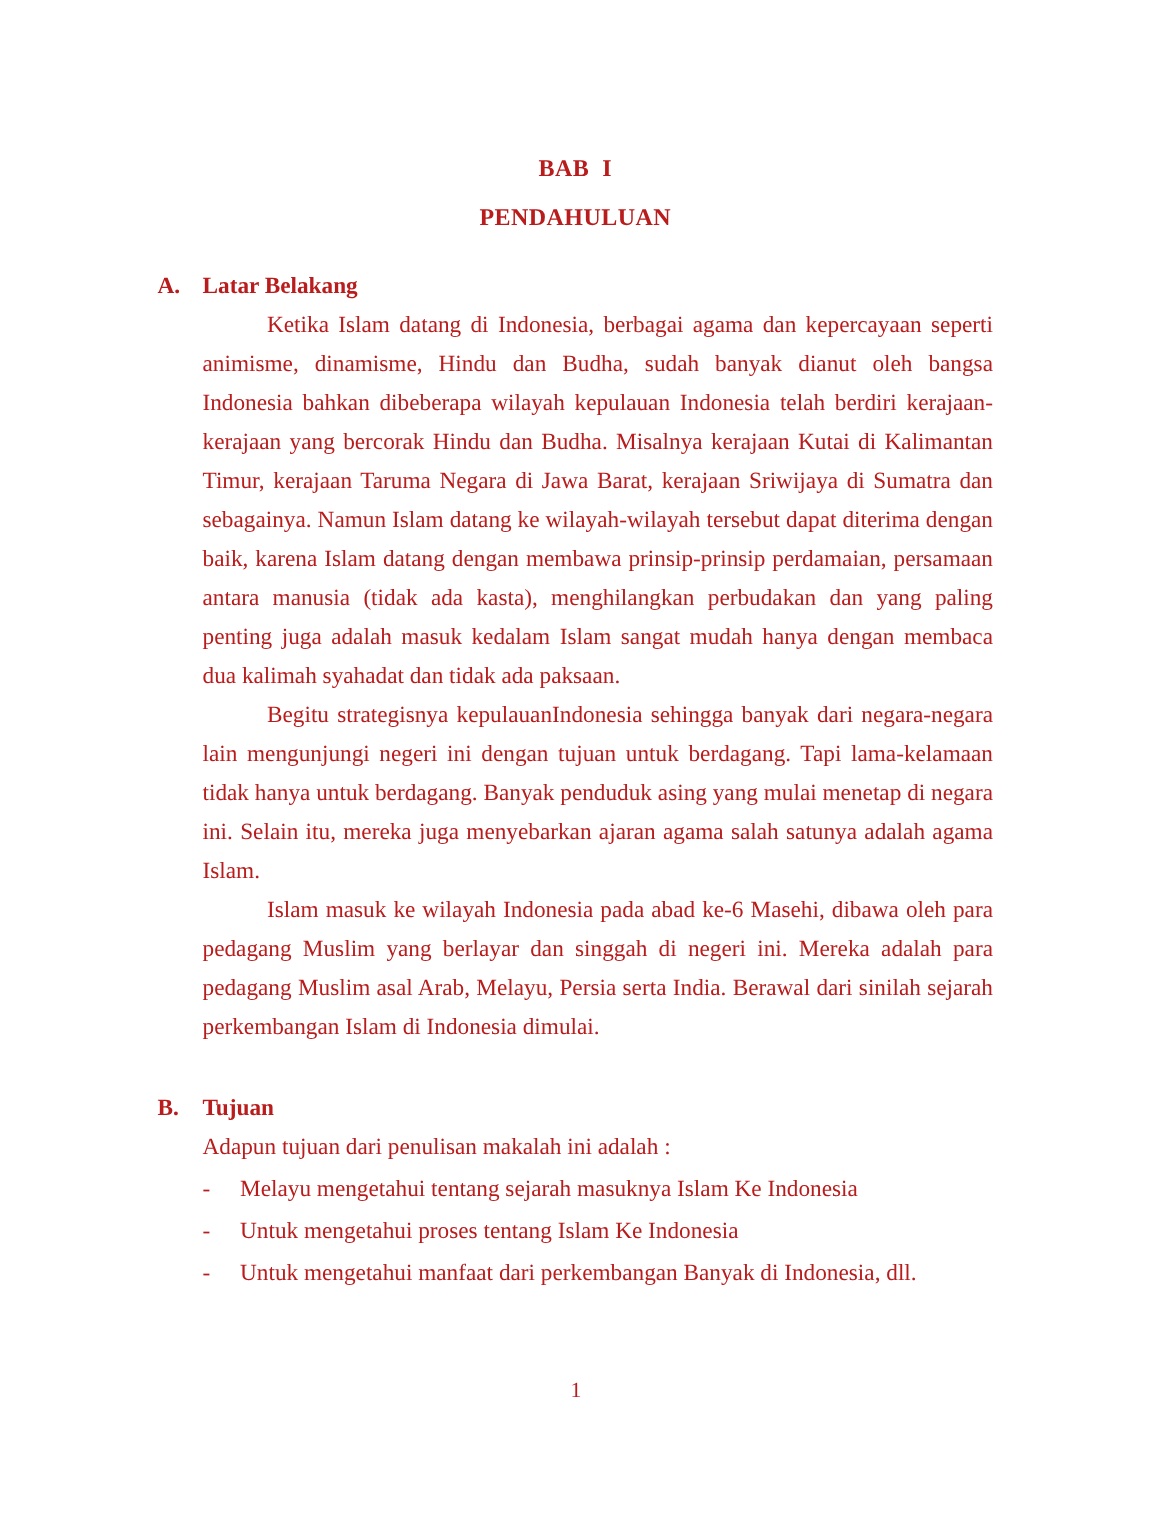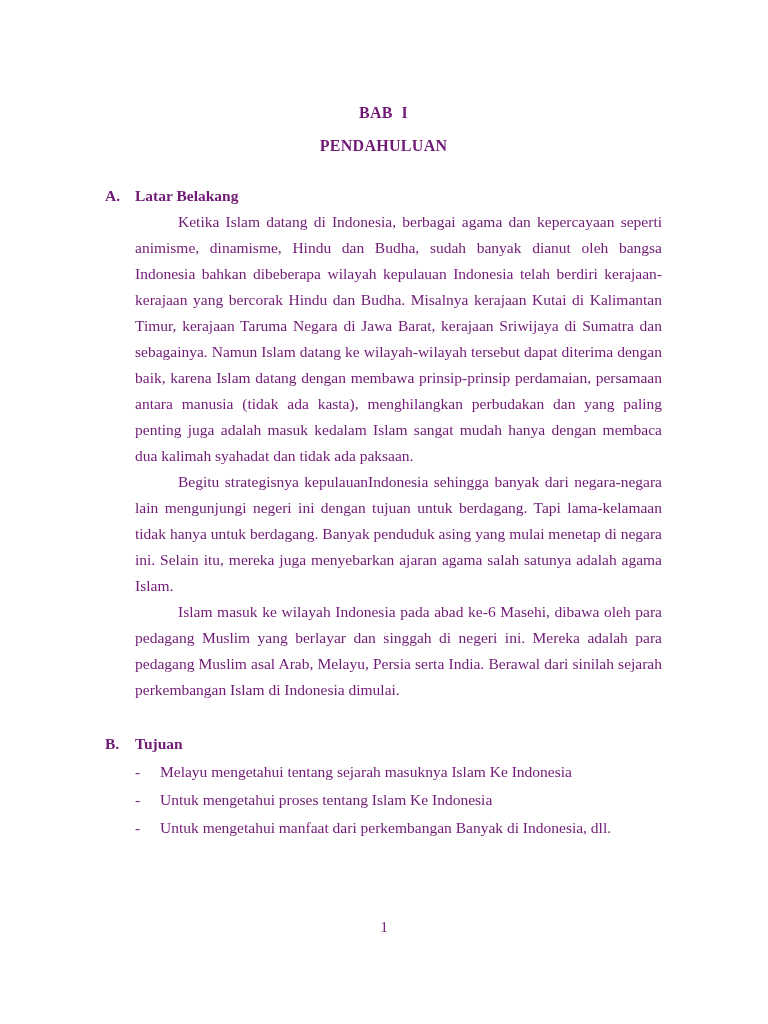--- a/index.html
+++ b/index.html
@@ -6,36 +6,36 @@
     margin: 0;
     padding: 0;
     background: #ffffff;
   }
   .page {
     position: relative;
     width: 768px;
     height: 1024px;
     background: #ffffff;
     font-family: "Liberation Serif", "DejaVu Serif", serif;
-    color: #701a75;
+    color: #b91c1c;
     box-sizing: border-box;
     padding: 96px 106px 8px 105px;
     overflow: hidden;
   }
   .title {
     margin: 0;
     text-align: center;
     font-size: 16px;
     font-weight: bold;
     line-height: 33px;
     white-space: pre-wrap;
     letter-spacing: 0.3px;
   }
   .section-heading {
-    margin-top: 21px;
+    margin-top: 16px;
     font-size: 15.5px;
     font-weight: bold;
     line-height: 26px;
   }
   .section-heading .label {
     display: inline-block;
     width: 30px;
   }
   .section-body {
     margin-left: 30px;
@@ -98,20 +98,21 @@
       <p class="body-para">Begitu strategisnya kepulauanIndonesia sehingga banyak dari negara-negara lain mengunjungi negeri ini dengan tujuan untuk berdagang. Tapi lama-kelamaan tidak hanya untuk berdagang. Banyak penduduk asing yang mulai menetap di negara ini. Selain itu, mereka juga menyebarkan ajaran agama salah satunya adalah agama Islam.</p>
       <p class="body-para">Islam masuk ke wilayah Indonesia pada abad ke-6 Masehi,  dibawa oleh para pedagang Muslim yang berlayar dan singgah di negeri ini. Mereka adalah para pedagang Muslim asal Arab, Melayu, Persia serta India. Berawal dari sinilah sejarah perkembangan Islam di Indonesia dimulai.</p>
     </div>
   </div>
 
   <div class="section section-b">
     <div class="section-heading">
       <span class="label">B.</span><span>Tujuan</span>
     </div>
     <div class="section-body">
+      <p class="intro-line">Adapun tujuan dari penulisan makalah ini adalah :</p>
       <div class="bullet-row">
         <span class="dash">-</span>
         <span>Melayu mengetahui tentang sejarah masuknya Islam Ke Indonesia</span>
       </div>
       <div class="bullet-row">
         <span class="dash">-</span>
         <span>Untuk mengetahui proses tentang Islam Ke Indonesia</span>
       </div>
       <div class="bullet-row">
         <span class="dash">-</span>

